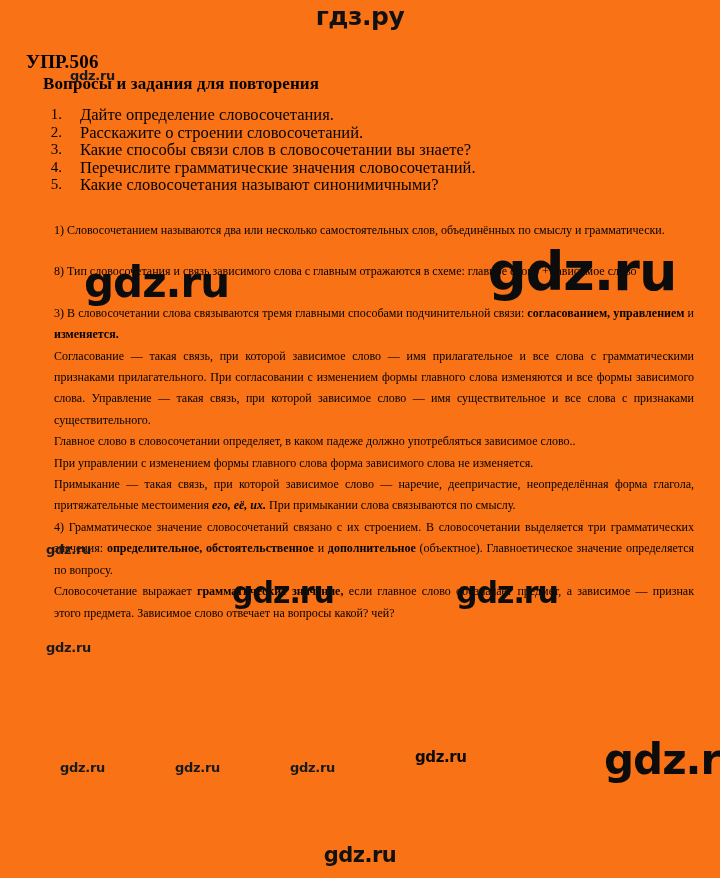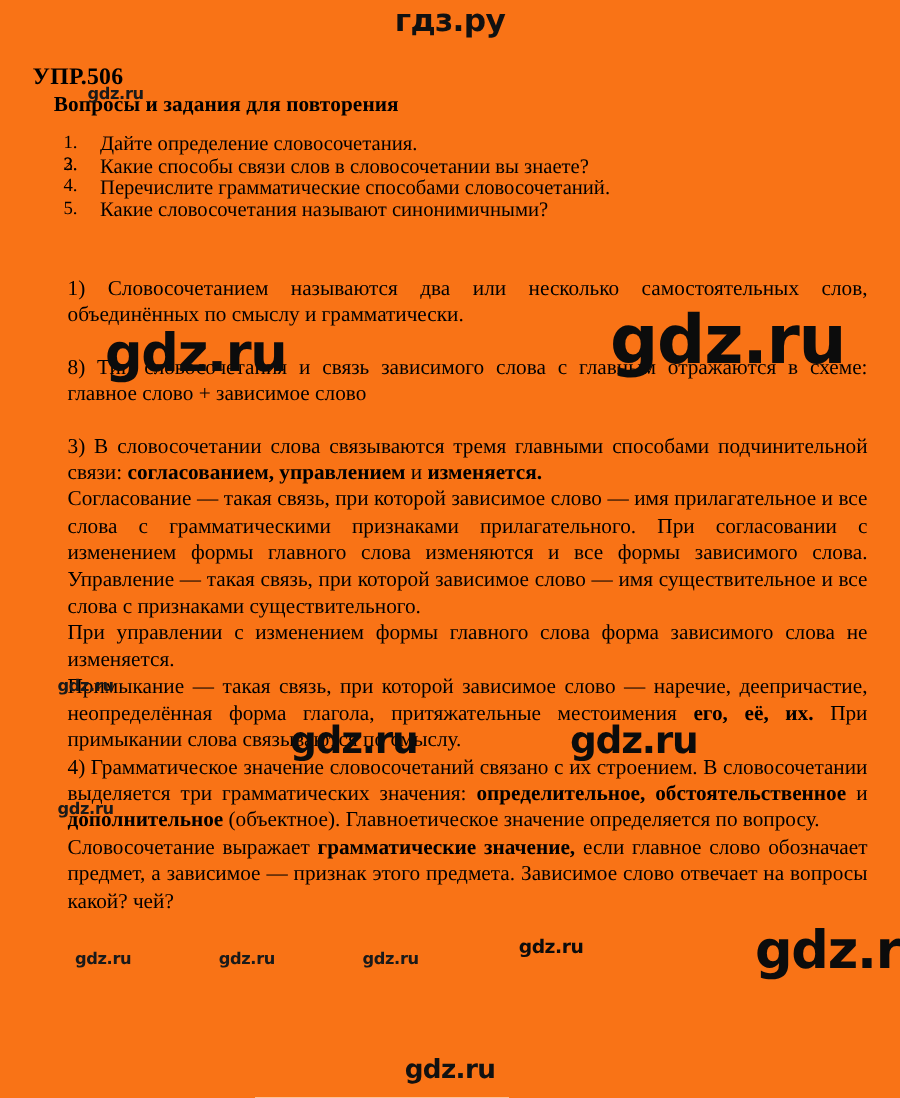--- a/index.html
+++ b/index.html
@@ -104,61 +104,62 @@
   }
 
   
   .answers {
     position: absolute;
     left: 54px;
     top: 220px;
     width: 640px;
   }
   .para {
-    font-size: 17px;
+    font-size: 12px;
     line-height: 21.4px;
     text-align: justify;
     text-justify: inter-word;
     margin: 0;
     hyphens: manual;
   }
   .para.gap-before { margin-top: 20px; }
   .para b { font-weight: bold; }
-  .para .bi { font-weight: bold; }
+  .para .bi { font-weight: bold; font-style: italic; }
 </style>
 </head>
 <body>
 
 <div class="page">
 
   <div class="site-logo header">гдз.ру</div>
 
   <div class="exercise-title">УПР.506</div>
 
   <div class="content">
     <div class="section-heading">Вопросы и задания для повторения</div>
     <ul class="qlist">
       <li><span class="num">1.</span><span>Дайте определение словосочетания.</span></li>
-      <li><span class="num">2.</span></li>
+      <li><span class="num">2.</span><span>Расскажите о строении словосочетаний.</span></li>
       <li><span class="num">3.</span><span>Какие способы связи слов в словосочетании вы знаете?</span></li>
-      <li><span class="num">4.</span><span>Перечислите грамматические способами словосочетаний.</span></li>
+      <li><span class="num">4.</span><span>Перечислите грамматические значения словосочетаний.</span></li>
       <li><span class="num">5.</span><span>Какие словосочетания называют синонимичными?</span></li>
     </ul>
   </div>
 
   <div class="answers">
 
     <p class="para">1) Словосочетанием называются два или несколько самостоятельных слов, объединённых по смыслу и грамматически.</p>
 
     <p class="para gap-before">8) Тип словосочетания и связь зависимого слова с главным отражаются в схеме: главное слово + зависимое слово</p>
 
     <p class="para gap-before"><span>3) В словосочетании слова связываются тремя главными способами под­чинительной связи: </span><b>согласованием, управлением</b><span> и </span><b>изменяется.</b></p>
 
     <p class="para">Согласование — такая связь, при которой зависимое слово — имя прилагательное и все слова с грамматическими признаками прилага­тельного. При согласовании с изменением формы главного слова изменяются и все формы зависимого слова. Управление — такая связь, при которой зависимое слово — имя существительное и все слова с признаками существительного.</p>
 
+    <p class="para">Главное слово в словосочетании определяет, в каком падеже должно употребляться зависимое слово..</p>
 
     <p class="para">При управлении с изменением формы главного слова форма зависимого слова не изменяется.</p>
 
     <p class="para"><span>Примыкание — такая связь, при которой зависимое слово — наречие, деепричастие, неопределённая форма глагола, притяжательные место­имения </span><span class="bi">его, её, их.</span><span> При примыкании слова связываются по смыслу.</span></p>
 
     <p class="para"><span>4) Грамматическое значение словосочетаний связано с их строением. В словосочетании выделяется три грамматических значения: </span><b>определи­тельное, обстоятельственное</b><span> и </span><b>дополнительное</b><span> (объектное). Главное­тическое значение определяется по вопросу.</span></p>
 
     <p class="para"><span>Словосочетание выражает </span><b>грамматические значение,</b><span> если главное слово обозначает предмет, а зависимое — признак этого предмета. Зависимое слово отвечает на вопросы какой? чей?</span></p>
 
   </div>

